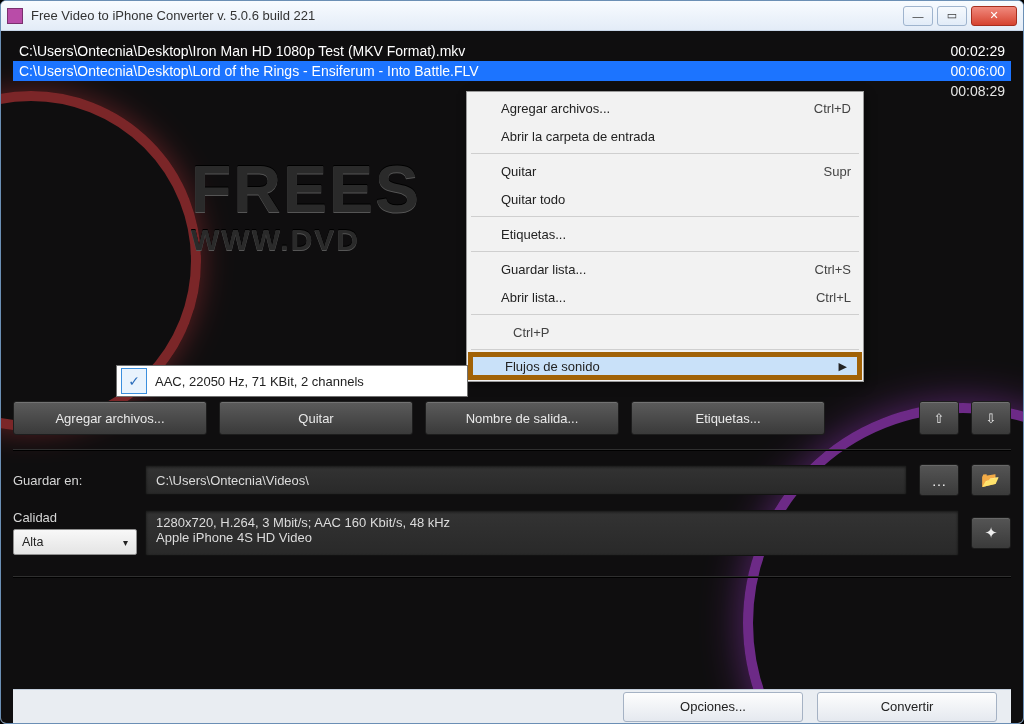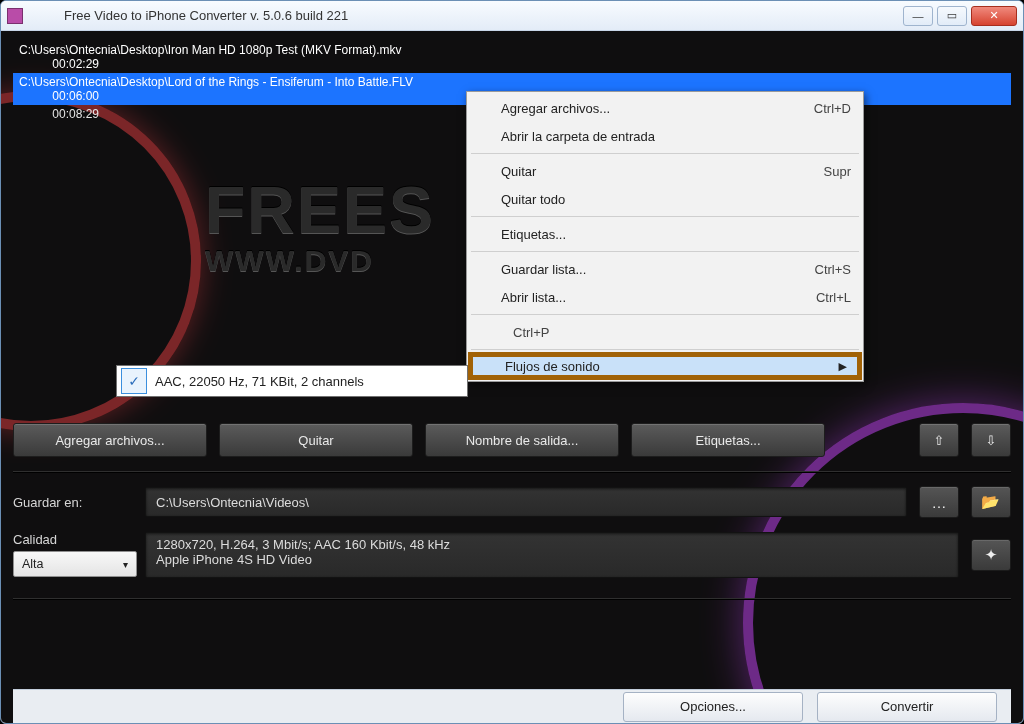--- a/index.html
+++ b/index.html
@@ -1,42 +1,42 @@
 <!DOCTYPE html>
 <html><head>
 <meta charset="utf-8">
 <style>
 * { box-sizing: border-box; margin: 0; padding: 0; font-family: "Segoe UI", Tahoma, sans-serif; }
 body { width: 1024px; height: 724px; background: #000; overflow: hidden; }
 
 
 .window { width: 1024px; height: 724px; background: #f0f0f0; border: 1px solid #6b8fb5; border-radius: 6px; overflow: hidden; display: flex; flex-direction: column; }
-.titlebar { height: 30px; background: linear-gradient(#f8fbff, #e3ecf7); display: flex; align-items: center; padding: 0 6px; border-bottom: 1px solid #c8d6e8; gap: 33px; }
+.titlebar { height: 30px; background: linear-gradient(#f8fbff, #e3ecf7); display: flex; align-items: center; padding: 0 6px; border-bottom: 1px solid #c8d6e8; }
 .titlebar .app-icon { width: 16px; height: 16px; background: #b94ca8; border: 1px solid #7a2f6e; margin-right: 8px; }
 .titlebar .title { font-size: 13px; color: #333; flex: 1; }
 .wbuttons { display: flex; gap: 4px; }
 .wbtn { width: 30px; height: 20px; border: 1px solid #9fb4ce; border-radius: 3px; background: linear-gradient(#f6f9fd,#e2ecf8); display: flex; align-items: center; justify-content: center; font-size: 11px; color: #3b3b3b; }
 .wbtn.close { background: linear-gradient(#f08a7e,#d6432f); color: #fff; border-color: #a62e1e; width: 46px; }
 
 
 .app { flex: 1; background: #0f0e0f; position: relative; padding: 10px 12px 0 12px; display: flex; flex-direction: column; color: #d8d8d8; }
 
 
 .ring { position: absolute; border-radius: 50%; pointer-events: none; mix-blend-mode: screen; filter: blur(.5px); }
 .ring1 { width: 340px; height: 340px; left: -140px; top: 60px; border: 10px solid rgba(255,55,60,.45); box-shadow: 0 0 30px rgba(255,55,60,.35); }
 .ring2 { width: 440px; height: 440px; right: -160px; bottom: -120px; border: 10px solid rgba(200,60,255,.5); box-shadow: 0 0 40px rgba(200,60,255,.4); }
 
 
-.watermark { position: absolute; left: 204px; top: 120px; color: #2a2a2a; text-shadow: 0 1px 0 #555, 0 -1px 0 #000; font-weight: 700; letter-spacing: 2px; pointer-events: none; margin-top: 21px; }
+.watermark { position: absolute; left: 190px; top: 120px; color: #2a2a2a; text-shadow: 0 1px 0 #555, 0 -1px 0 #000; font-weight: 700; letter-spacing: 2px; pointer-events: none; }
 .watermark .big { font-size: 66px; }
 .watermark .sub { font-size: 30px; margin-top: -4px; }
 
 
 .filelist { position: relative; z-index: 2; }
-.row { display: flex; font-size: 12px; padding: 2px 6px; flex-direction: column; }
+.row { display: flex; font-size: 14px; padding: 2px 6px; }
 .row .path { flex: 1; }
 .row .dur { width: 80px; text-align: right; }
 .row.normal { color: #fff; }
 .row.sel { background: #1c74ff; color: #fff; }
 .row.total { color: #e6e6e6; }
 
 
 .context { position: absolute; left: 465px; top: 60px; width: 398px; background: #f2f2f2; border: 1px solid #9a9a9a; box-shadow: 2px 3px 8px rgba(0,0,0,.5); z-index: 5; padding: 2px; font-size: 13px; color: #222; }
 .citem { display: flex; align-items: center; height: 28px; padding: 0 10px 0 32px; position: relative; }
 .citem:hover, .citem.hover { background: #c9e1f9; border: 5px solid #a16207; margin: -1px; }

